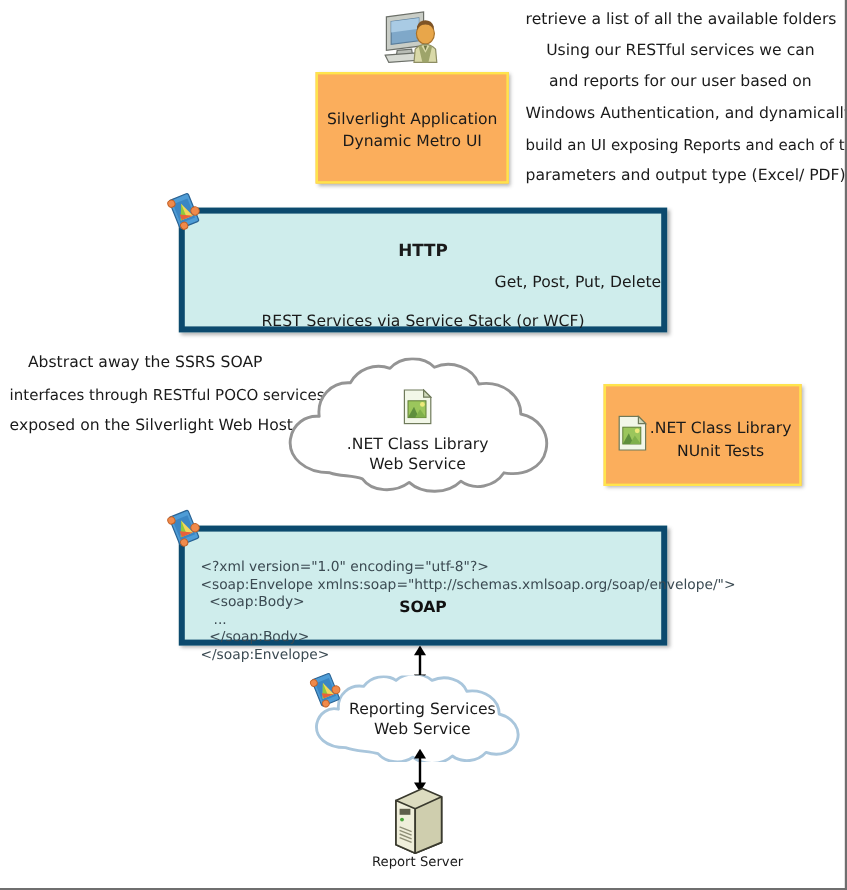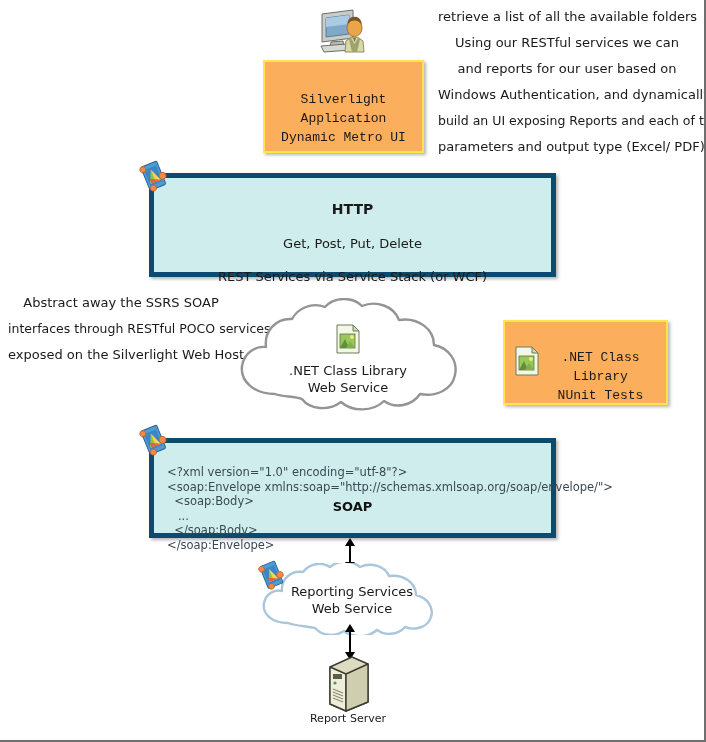--- a/index.html
+++ b/index.html
@@ -31,21 +31,20 @@
     white-space: nowrap;
   }
   .annot div { white-space: nowrap; }
 
   
   .orange-box {
     background: #FBAE5C;
     border: 2px solid #FFE44D;
     box-sizing: border-box;
     box-shadow: 2px 2px 3px rgba(90,90,90,0.45);
-    font-family: Liberation Mono, monospace;
   }
   .cyan-box {
     background: #CFEDEC;
     border: 5px solid #0c4a6e;
     box-sizing: border-box;
     box-shadow: 2px 2px 3px rgba(90,90,90,0.45);
   }
   .box-center-text {
     text-align: center;
     font-size: 13px;
@@ -131,21 +130,21 @@
     <div>Using our RESTful services we can</div>
     <div>and reports for our user based on</div>
     <div>Windows Authentication, and dynamically</div>
     <div style="font-size:12.5px;">build an UI exposing Reports and each of their</div>
     <div>parameters and output type (Excel/ PDF)</div>
   </div>
 
   <div class="abs cyan-box" style="left:149px; top:173px; width:407px; height:104px;">
     <div class="box-center-text" style="position:absolute; left:0; right:0; top:22px;">
       <div class="box-title">HTTP</div>
-      <div style="margin-top:15px;">Get, Post, Put, Delete</div>
+      <div style="margin-top:7px;text-align:right;">Get, Post, Put, Delete</div>
       <div style="margin-top:14px;">REST Services via Service Stack (or WCF)</div>
     </div>
   </div>
 
   <div class="abs icon-ol" style="left:138px; top:160px; width:32px; height:32px;">
     <svg width="32" height="32" viewBox="0 0 32 32">
       <g transform="rotate(-22 16 16)">
         <rect x="7" y="3" width="17" height="25" rx="1.5" fill="#4E9CD6" stroke="#2a6394" stroke-width="1"></rect>
         <path d="M9 7 L22 7 L22 24 L9 24 Z" fill="#3B86C4"></path>
         <path d="M10 22 L15.5 9 L21 22 Z" fill="#F4D65A"></path>

